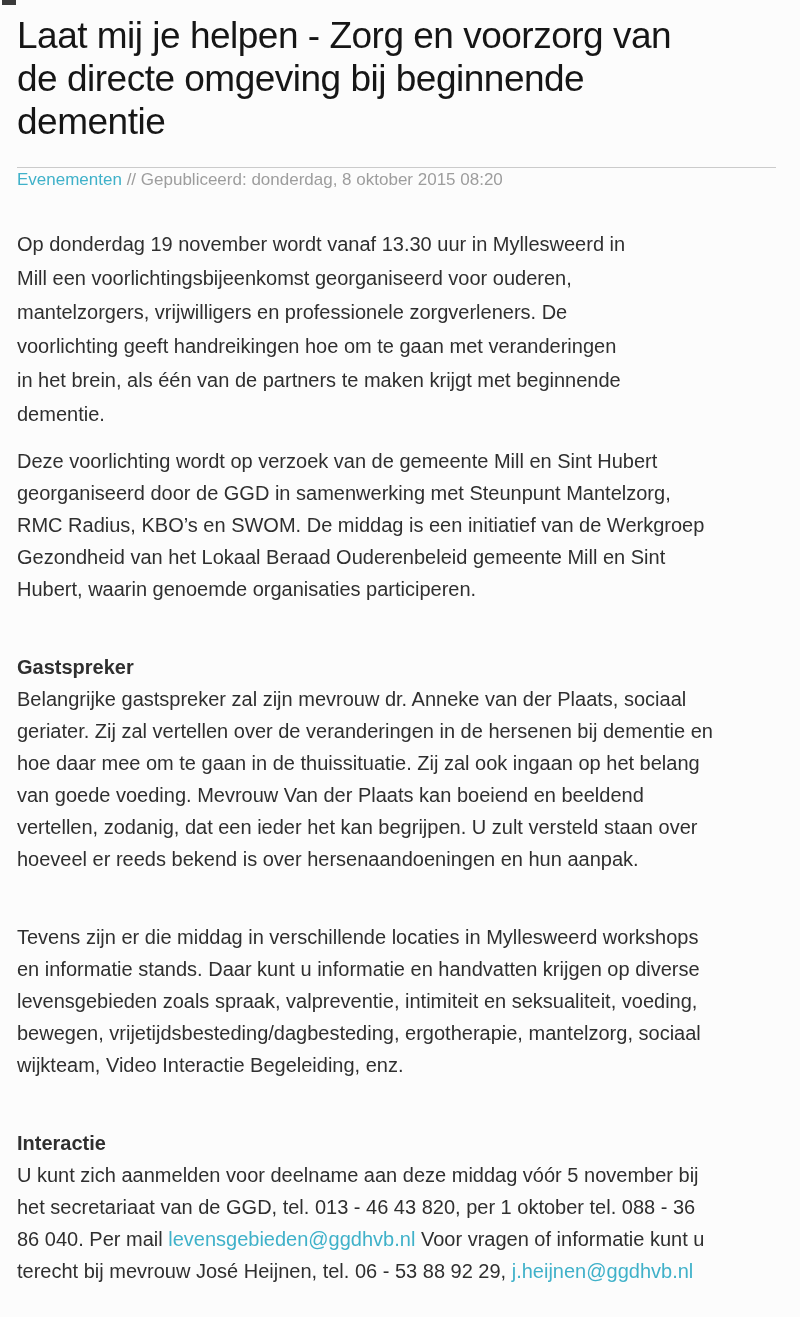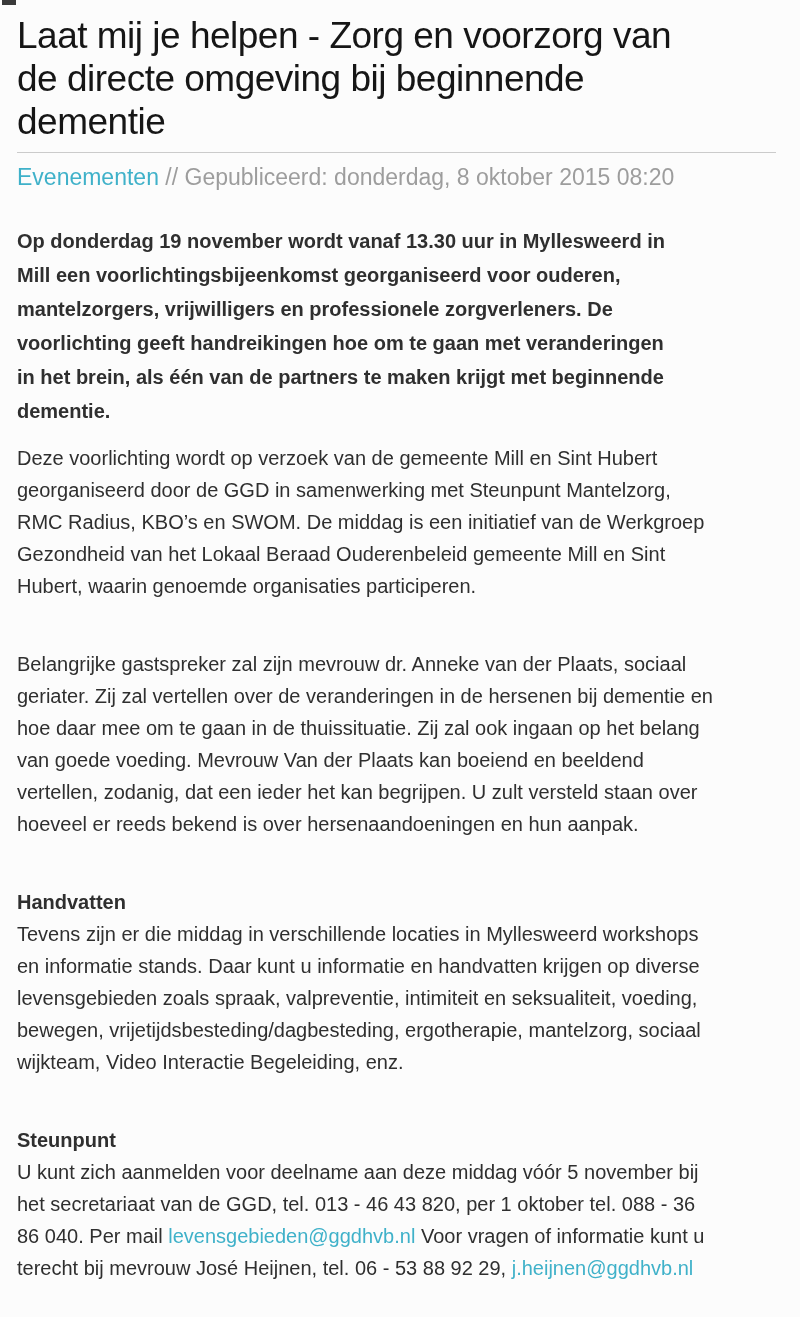--- a/index.html
+++ b/index.html
@@ -26,48 +26,48 @@
   }
   .content{
     padding:0 24px 0 17px;
   }
   h1.title{
     font-size:37px;
     line-height:43px;
     font-weight:400;
     letter-spacing:-0.5px;
     color:var(--title);
-    margin:14px 0 9px 0;
+    margin:14px 0 24px 0;
     white-space:pre-line;
   }
   hr.divider{
     border:none;
     border-top:1px solid var(--divider);
     margin:0;
   }
   .meta{
-    font-size:23px;
+    font-size:17px;
     line-height:22px;
     color:var(--meta);
-    margin:13px 0 0 0;
+    margin:1px 0 0 0;
   }
   .meta a{
     color:var(--link);
     text-decoration:none;
     cursor:pointer;
   }
   p.body{
     font-size:20px;
     line-height:32px;
     color:var(--body);
     white-space:pre-line;
     margin:14px 0;
   }
   p.intro{
-    font-weight:700;
+    font-weight:400;
     line-height:34px;
     margin-top:36px;
   }
   strong.sec-h{
     display:block;
     font-weight:700;
   }
   a.email{
     color:var(--link);
     text-decoration:none;
@@ -98,36 +98,36 @@
 in het brein, als één van de partners te maken krijgt met beginnende
 dementie.</p>
 
   <p class="body">Deze voorlichting wordt op verzoek van de gemeente Mill en Sint Hubert
 georganiseerd door de GGD in samenwerking met Steunpunt Mantelzorg,
 RMC Radius, KBO’s en SWOM. De middag is een initiatief van de Werkgroep
 Gezondheid van het Lokaal Beraad Ouderenbeleid gemeente Mill en Sint
 Hubert, waarin genoemde organisaties participeren.</p>
 
   <p class="body">
-    <span>Belangrijke gastspreker zal zijn mevrouw dr. Anneke van der Plaats, sociaal
+    <strong class="sec-h">Gastspreker</strong><span>Belangrijke gastspreker zal zijn mevrouw dr. Anneke van der Plaats, sociaal
 geriater. Zij zal vertellen over de veranderingen in de hersenen bij dementie en
 hoe daar mee om te gaan in de thuissituatie. Zij zal ook ingaan op het belang
 van goede voeding. Mevrouw Van der Plaats kan boeiend en beeldend
 vertellen, zodanig, dat een ieder het kan begrijpen. U zult versteld staan over
 hoeveel er reeds bekend is over hersenaandoeningen en hun aanpak.</span>
   </p>
 
   <p class="body">
-    <strong class="sec-h">Handvatten</strong><span>Tevens zijn er die middag in verschillende locaties in Myllesweerd workshops
+    <span>Tevens zijn er die middag in verschillende locaties in Myllesweerd workshops
 en informatie stands. Daar kunt u informatie en handvatten krijgen op diverse
 levensgebieden zoals spraak, valpreventie, intimiteit en seksualiteit, voeding,
 bewegen, vrijetijdsbesteding/dagbesteding, ergotherapie, mantelzorg, sociaal
 wijkteam, Video Interactie Begeleiding, enz.</span>
   </p>
 
   <p class="body">
-    <strong class="sec-h">Steunpunt</strong><span id="aanmelden-body"><span>U kunt zich aanmelden voor deelname aan deze middag vóór 5 november bij
+    <strong class="sec-h">Interactie</strong><span id="aanmelden-body"><span>U kunt zich aanmelden voor deelname aan deze middag vóór 5 november bij
 het secretariaat van de GGD, tel. 013 - 46 43 820, per 1 oktober tel. 088 - 36
 86 040. Per mail </span><a class="email">levensgebieden@ggdhvb.nl</a><span> Voor vragen of informatie kunt u
 terecht bij mevrouw José Heijnen, tel. 06 - 53 88 92 29, </span><a class="email">j.heijnen@ggdhvb.nl</a></span>
   </p>
 
 </div>
 
 </body></html>

